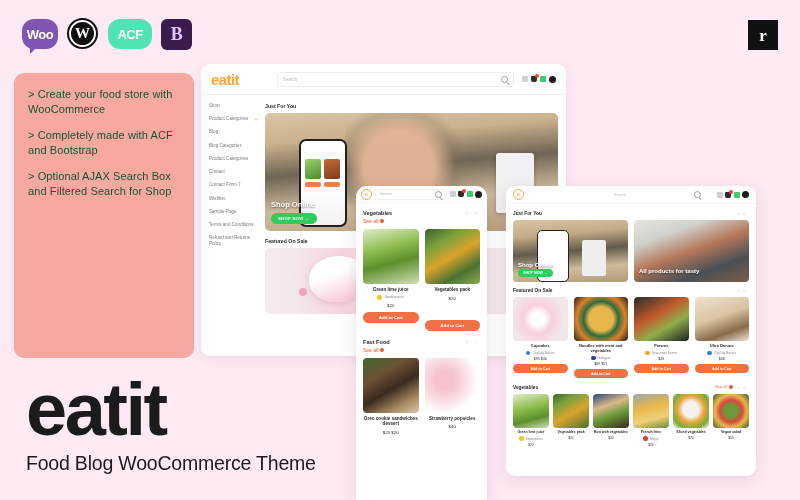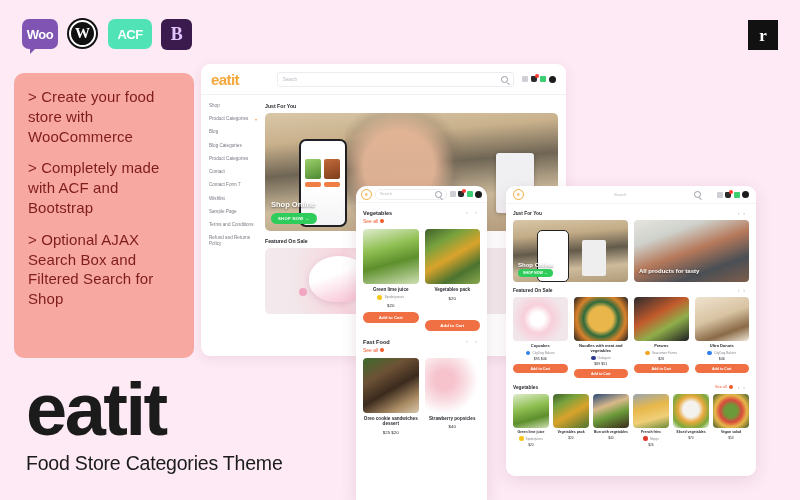--- a/index.html
+++ b/index.html
@@ -6,40 +6,40 @@
   body{
     width:800px;height:500px;overflow:hidden;
     background:#fdeaf4;
     font-family:"Liberation Sans", sans-serif;
     position:relative;
   }
   .stage{position:absolute;inset:0;}
 
   
   .logos{position:absolute;left:22px;top:18px;display:flex;gap:9px;align-items:center;}
-  .logo-chip{width:36px;height:30px;border-radius:7px;display:flex;align-items:center;justify-content:center;
+  .logo-chip{width:36px;height:30px;border-radius:12px;display:flex;align-items:center;justify-content:center;
              font-weight:bold;color:#fff;font-size:13px;letter-spacing:-.5px;position:relative;}
   .logo-woo{background:#7f54b3;}
   .logo-woo .tail{position:absolute;left:8px;bottom:-5px;width:0;height:0;border-left:6px solid #7f54b3;border-bottom:6px solid transparent;}
   .logo-wp{background:transparent;width:32px;height:32px;}
   .wp-circle{width:31px;height:31px;border-radius:50%;background:#111;display:flex;align-items:center;justify-content:center;}
   .wp-inner{width:23px;height:23px;border-radius:50%;border:2.5px solid #fff;display:flex;align-items:center;justify-content:center;color:#fff;font-family:"Liberation Serif",serif;font-size:15px;font-weight:bold;line-height:1;}
   .logo-acf{background:#4fe3b5;color:#fff;width:44px;font-size:13px;}
   .logo-bs{background:#3b1b4d;width:31px;height:31px;border-radius:6px;font-family:"Liberation Serif",serif;font-size:18px;color:#e3c6ff;}
 
   
   .rams{position:absolute;right:22px;top:20px;display:flex;align-items:center;gap:9px;}
   .rams-mark{width:30px;height:30px;background:#111;display:flex;align-items:center;justify-content:center;}
   .rams-mark span{color:#fff;font-family:"Liberation Serif",serif;font-weight:bold;font-size:17px;line-height:1;}
   .rams-word{font-family:"DejaVu Sans Mono", monospace;font-weight:bold;font-size:25px;letter-spacing:1.2px;color:#111;}
 
   
   .features{position:absolute;left:14px;top:73px;width:180px;height:285px;background:#f7a8a0;border-radius:10px;
             padding:14px 14px 0 14px;box-sizing:border-box;}
-  .feat{color:#7f1d1d;font-size:15px;line-height:1.32;margin-bottom:12px;letter-spacing:.1px;}
+  .feat{color:#14532d;font-size:11px;line-height:1.32;margin-bottom:12px;letter-spacing:.1px;}
 
   
   .brand{position:absolute;left:26px;top:378px;}
   .brand-name{font-size:74px;font-weight:bold;letter-spacing:-2.5px;color:#1b1b1b;line-height:.86;}
   .brand-sub{font-size:19.5px;color:#1b1b1b;margin-top:10px;letter-spacing:-.2px;}
 
   
   .browser{position:absolute;left:201px;top:64px;width:365px;height:292px;background:#fff;border-radius:9px;
            overflow:hidden;box-shadow:0 3px 12px rgba(120,60,90,.10);}
   .bw-top{height:30px;display:flex;align-items:center;padding:0 10px;border-bottom:1px solid #f2f2f4;}
@@ -188,21 +188,21 @@
   </div>
 
   <div class="features">
     <div class="feat">&gt; Create your food store with WooCommerce</div>
     <div class="feat">&gt; Completely made with ACF and  Bootstrap</div>
     <div class="feat">&gt; Optional AJAX Search Box and Filtered Search for Shop</div>
   </div>
 
   <div class="brand">
     <div class="brand-name">eatit</div>
-    <div class="brand-sub">Food Store Categories Theme</div>
+    <div class="brand-sub">Food Blog WooCommerce Theme</div>
   </div>
 
   <div class="browser">
     <div class="bw-top">
       <div class="bw-logo">eatit</div>
       <div class="bw-search">
         <span>Search</span>
         <span class="mini-mag"></span>
       </div>
       <div class="bw-icons">

